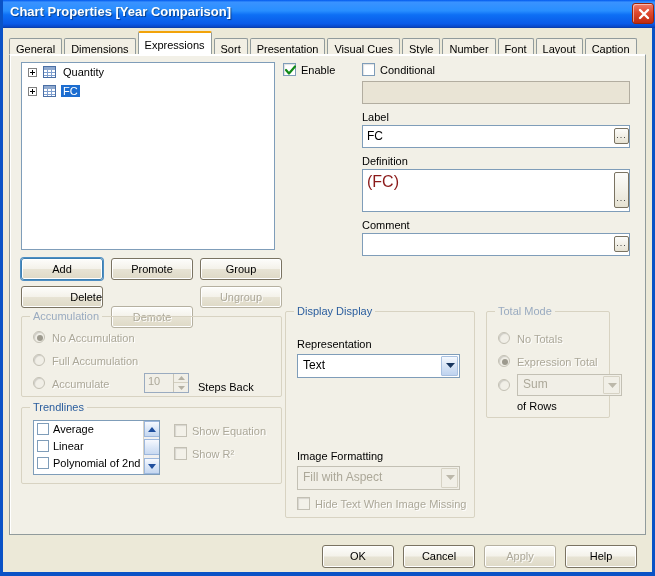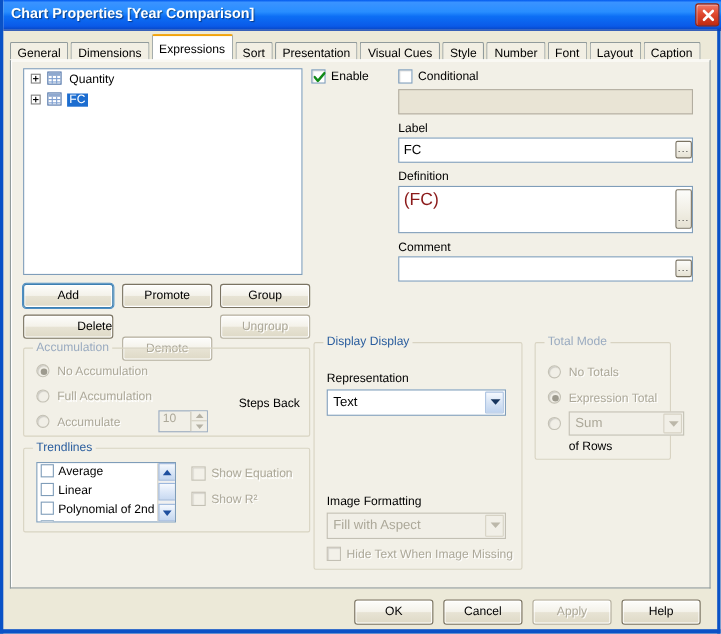--- a/index.html
+++ b/index.html
@@ -443,21 +443,21 @@
                 <path d="M4.5 1 L8 5 L1 5 Z" fill="#b5b1a4"></path>
               </svg>
           </div>
           <div>
             <svg width="9" height="6" viewBox="0 0 9 6" style="position:absolute;left:3px;top:2px;">
                 <path d="M4.5 5 L1 1 L8 1 Z" fill="#b5b1a4"></path>
               </svg>
           </div>
         </div>
       </div>
-      <div class="lbl" style="left:176px; top:44px; color:#000;margin-left:19px;">Steps Back</div>
+      <div class="lbl" style="left:176px; top:64px; color:#000;">Steps Back</div>
     </div>
 
     <div class="group" style="left:11px; top:352px; width:261px; height:77px;">
       <div class="glabel">Trendlines</div>
 
       <div id="tl-list" style="left:11px; top:12px; width:127px; height:55px;">
         <div class="tl-row"><span class="cb"></span><span class="t">Average</span></div>
         <div class="tl-row"><span class="cb"></span><span class="t">Linear</span></div>
         <div class="tl-row"><span class="cb"></span><span class="t">Polynomial of 2nd d</span></div>
         <div class="tl-row"><span class="cb"></span><span class="t">Polynomial of 3rd d</span></div>

